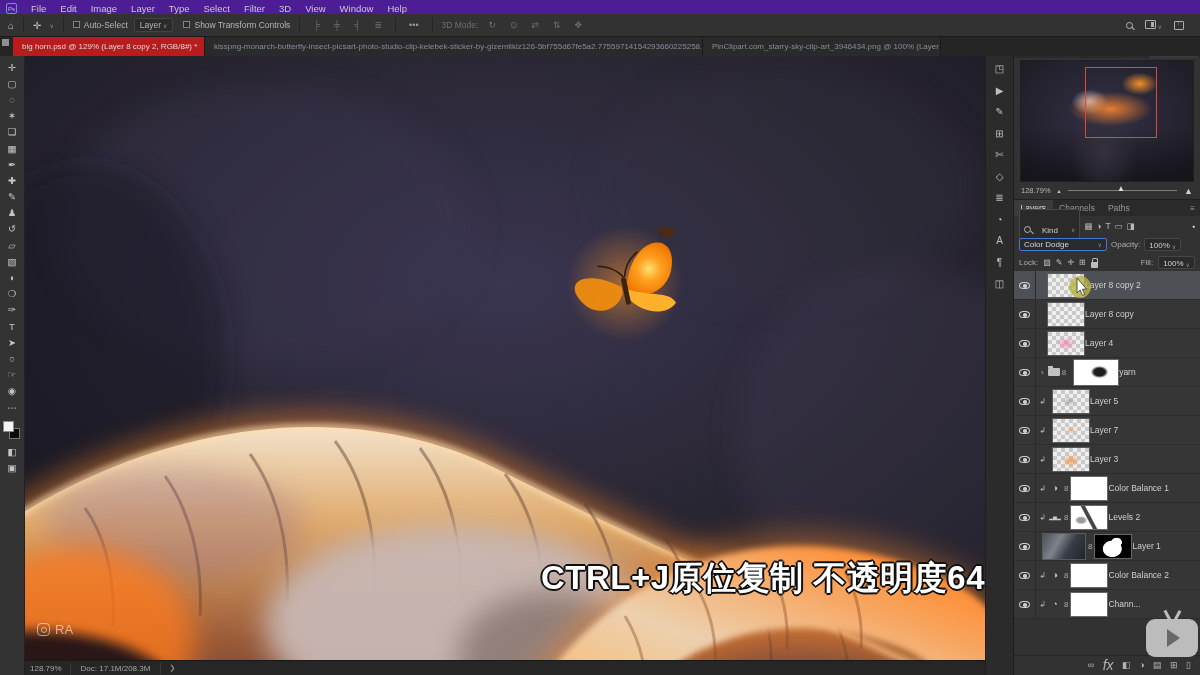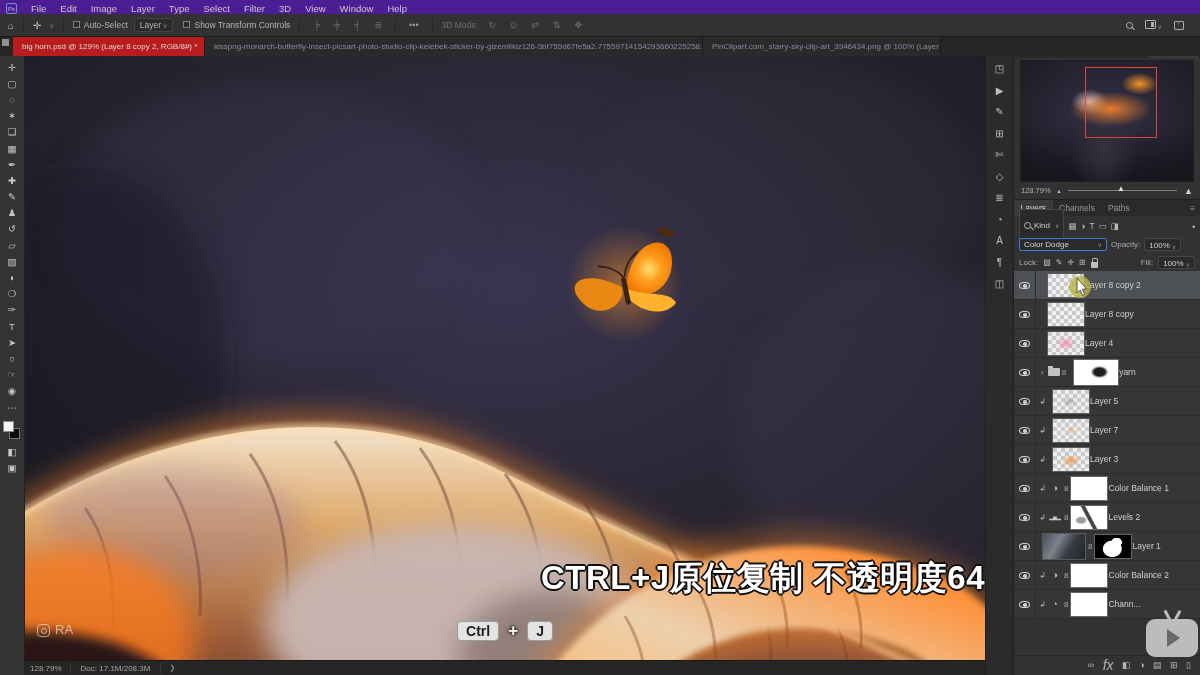--- a/index.html
+++ b/index.html
@@ -42,21 +42,21 @@
   .sw-fg{position:absolute;left:1px;top:0;width:11px;height:11px;background:#f5f5f5;border:1px solid #8a8a8a;z-index:2}
   .sw-bg{position:absolute;left:7px;top:7px;width:11px;height:11px;background:#0c0c0c;border:1px solid #777}
 
   
   .canvas{position:absolute;left:25px;top:56px;width:960px;height:604px;background:#23222c;overflow:hidden}
   .subtitle{position:absolute;left:0;right:0;top:500px;text-align:right;font-size:33px;font-weight:bold;color:#fff;letter-spacing:.5px;
     text-shadow:-2px 0 #101010,2px 0 #101010,0 -2px #101010,0 2px #101010,-1px -1px #101010,1px 1px #101010,1px -1px #101010,-1px 1px #101010}
   .keysrow{position:absolute;left:0;right:0;top:565px;display:flex;justify-content:center;align-items:center;gap:9px}
   .key{background:#e3e3e3;color:#1c1c1c;font-size:14px;font-weight:bold;padding:1px 8px;border-radius:4px;border:1px solid #9c9c9c}
   .plus{color:#fff;font-size:17px;font-weight:bold;text-shadow:0 0 4px #000,0 0 2px #000}
-  .ig-mark{position:absolute;left:12px;top:566px;display:flex;align-items:flex-end;gap:5px;color:rgba(255,255,255,.55);font-size:13px}
+  .ig-mark{position:absolute;left:12px;top:566px;display:flex;align-items:center;gap:5px;color:rgba(255,255,255,.55);font-size:13px}
   .igi{width:13px;height:13px;border:1.5px solid rgba(255,255,255,.55);border-radius:4px;position:relative}
   .igi::after{content:"";position:absolute;inset:2.5px;border:1.5px solid rgba(255,255,255,.55);border-radius:50%}
 
   
   .statusbar{position:absolute;left:25px;top:660px;width:960px;height:15px;background:#262626;border-top:1px solid #191919;display:flex;align-items:center;font-size:8px;color:#a5a5a5;gap:8px;padding-left:5px}
   .docbox{padding:0 10px;border-left:1px solid #3a3a3a;border-right:1px solid #3a3a3a;height:11px;display:flex;align-items:center}
 
   
   .dockcol{position:absolute;left:985px;top:56px;bottom:0;width:28px;background:#2b2b2b;border-left:1px solid #1f1f1f;display:flex;flex-direction:column;align-items:center;padding-top:7px;gap:10.5px;font-size:10px;color:#bdbdbd;z-index:25}
 
@@ -74,21 +74,21 @@
       radial-gradient(44px 62px at 48% 74%, #34313b, rgba(52,49,59,0) 78%),
       linear-gradient(rgba(0,0,0,0) 55%, rgba(8,8,12,.45)),
       radial-gradient(120px 90px at 50% 45%, #343046, #1f1e27 85%)}
   .nav-rect{position:absolute;left:37%;top:5%;width:42%;height:59%;border:1.5px solid #dd4838}
   .nav-zoomrow{display:flex;align-items:center;height:17px;font-size:7.5px;color:#b5b5b5;padding:0 7px;gap:7px}
   .nav-track{flex:1;height:1px;background:#7c7c7c;position:relative}
   .nav-thumbtri{position:absolute;left:45%;top:-6px;font-size:8px;color:#e0e0e0}
   .mtn-s{font-size:6px;color:#cfcfcf}.mtn-l{font-size:9px;color:#cfcfcf}
   .ltabs{display:flex;height:17px;font-size:8.5px;color:#989898;background:#2a2a2a;align-items:stretch;border-top:1px solid #202020}
   .kindrow{display:flex;align-items:center;height:19px;padding:0 5px;gap:4px;font-size:8px}
-  .mini-dd{display:flex;align-items:center;background:#2a2a2a;border:1px solid #464646;border-radius:2px;height:13px;padding:16px 4px;gap:3px;color:#cfcfcf}
+  .mini-dd{display:flex;background:#2a2a2a;border:1px solid #464646;border-radius:2px;height:13px;padding:16px 4px;gap:11px;color:#cfcfcf}
   .kico{font-size:8.5px;color:#b9b9b9}
   .fdot{margin-left:auto;font-size:5px;color:#dedede}
   .blendrow{display:flex;align-items:center;height:19px;padding:0 5px;gap:4px;font-size:8px;color:#adadad}
   .blend-dd{display:flex;align-items:center;background:#2a2a2a;border:1px solid #3f7bd0;border-radius:2px;height:13px;padding:0 4px;width:88px;color:#d6d6d6}
   .blend-dd .crt{margin-left:auto}
   .val-dd{display:flex;align-items:flex-end;background:#2a2a2a;border:1px solid #464646;border-radius:2px;height:13px;padding:0 4px;color:#d0d0d0}
   .lockrow{display:flex;align-items:center;height:17px;padding:0 5px;gap:5px;font-size:8px;color:#adadad}
   .lkico{font-size:8px;color:#bdbdbd}
   .locki{width:7px;height:6px;background:#bdbdbd;border-radius:1px;position:relative;margin-top:4px;display:inline-block}
   .locki::before{content:"";position:absolute;top:-4px;left:1px;width:4px;height:4px;border:1px solid #bdbdbd;border-bottom:none;border-radius:2px 2px 0 0}
@@ -312,25 +312,20 @@
           <path d="M42,-46 C50,-50 58,-46 60,-39 C54,-34 45,-37 42,-46 Z" fill="#4a2a14"></path>
           <path d="M2,6 C24,18 42,16 46,29 C31,42 8,29 0,14 Z" fill="#ffb12e"></path>
           <rect x="-3" y="-7" width="5" height="28" rx="2.5" fill="#3a2410"></rect>
           <path d="M0,-7 C-6,-17 -14,-21 -23,-23" stroke="#2a1a0c" stroke-width="1.5" fill="none"></path>
           <path d="M1,-7 C4,-19 11,-25 19,-29" stroke="#2a1a0c" stroke-width="1.5" fill="none"></path>
         </g>
       </g>
     </svg>
 
     <div class="subtitle">CTRL+J原位复制 不透明度64</div>
-    <div class="keysrow">
-      <span class="key">Ctrl</span>
-      <span class="plus">+</span>
-      <span class="key">J</span>
-    </div>
     <div class="ig-mark">
       <span class="igi"></span>
       <span>RA</span>
     </div>
   </div>
 
   <div class="statusbar">
     <span>128.79%</span>
     <span class="docbox">Doc: 17.1M/208.3M</span>
     <span style="font-size:7px;color:#8a8a8a">❯</span>

